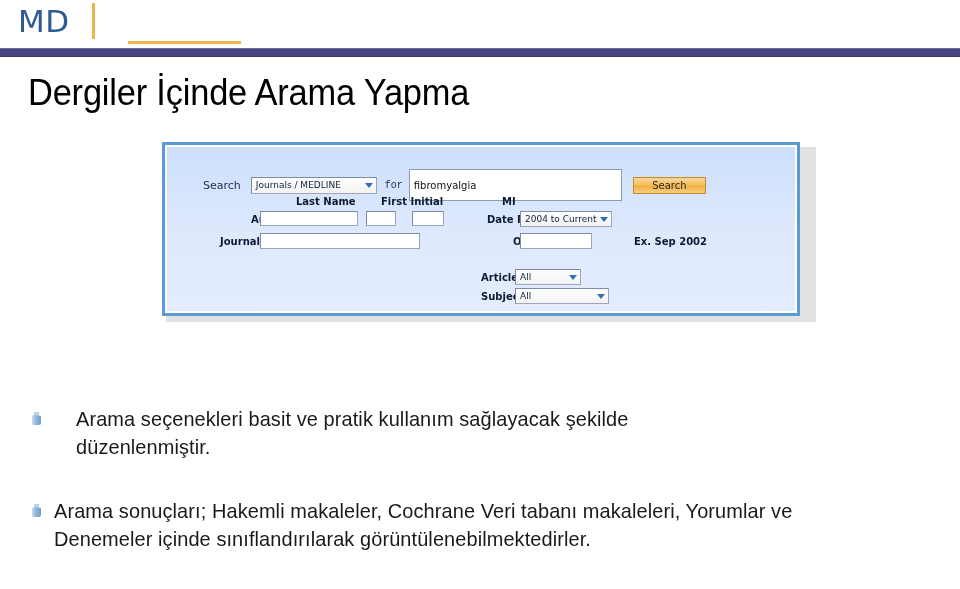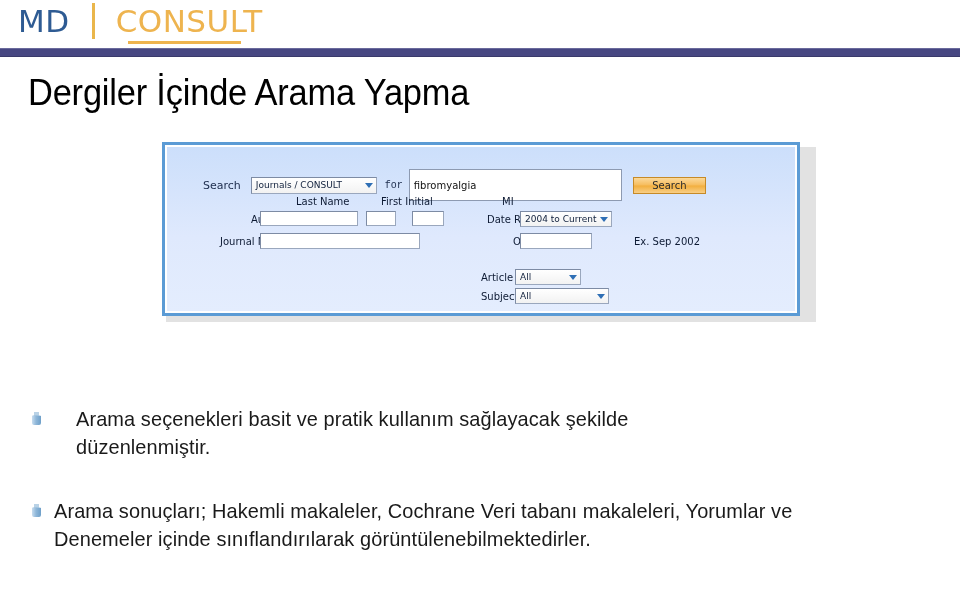--- a/index.html
+++ b/index.html
@@ -118,21 +118,21 @@
     margin: 2px;
   }
 
   .fld-label {
     font-family: "DejaVu Sans", sans-serif;
     font-size: 10px;
     color: #1b2b4b;
     white-space: nowrap;
   }
   .fld-label.bold {
-    font-weight: normal;
+    font-weight: bold;
     color: #0d1a33;
     padding-left: 34px;
   }
 
   .txtbox {
     background: #ffffff;
     border: 1px solid #9aa7bd;
     border-top-color: #7d8ba4;
     border-left-color: #7d8ba4;
     box-sizing: border-box;
@@ -289,37 +289,36 @@
   #bullet-1 { left: 32px; top: 405px; width: 740px; gap: 22px; }
   #bullet-2 { left: 32px; top: 497px; width: 830px; }
 </style>
 </head>
 <body>
 
 <div id="brand-header">
   <div id="logo">
     <span id="logo-md">MD</span>
     <span id="logo-sep"></span>
-    <span id="logo-consult">CONSULT</span>
   </div>
   <div id="logo-underline"></div>
   <div id="header-bar"></div>
 </div>
 
 <div id="page-title">Dergiler İçinde Arama Yapma</div>
 
 <div id="search-panel-shadow"></div>
 <div id="search-panel">
   <div id="search-panel-inner">
 
     <div id="row-search">
       <span id="search-label">Search</span>
 
       <div id="source-select" class="selbox">
-        <span>Journals / CONSULT</span>
+        <span>Journals / MEDLINE</span>
         <span class="caret"></span>
       </div>
 
       <span id="for-label">for</span>
 
       <div id="query-input">
         <span>fibromyalgia</span>
       </div>
 
       <div id="search-button">

